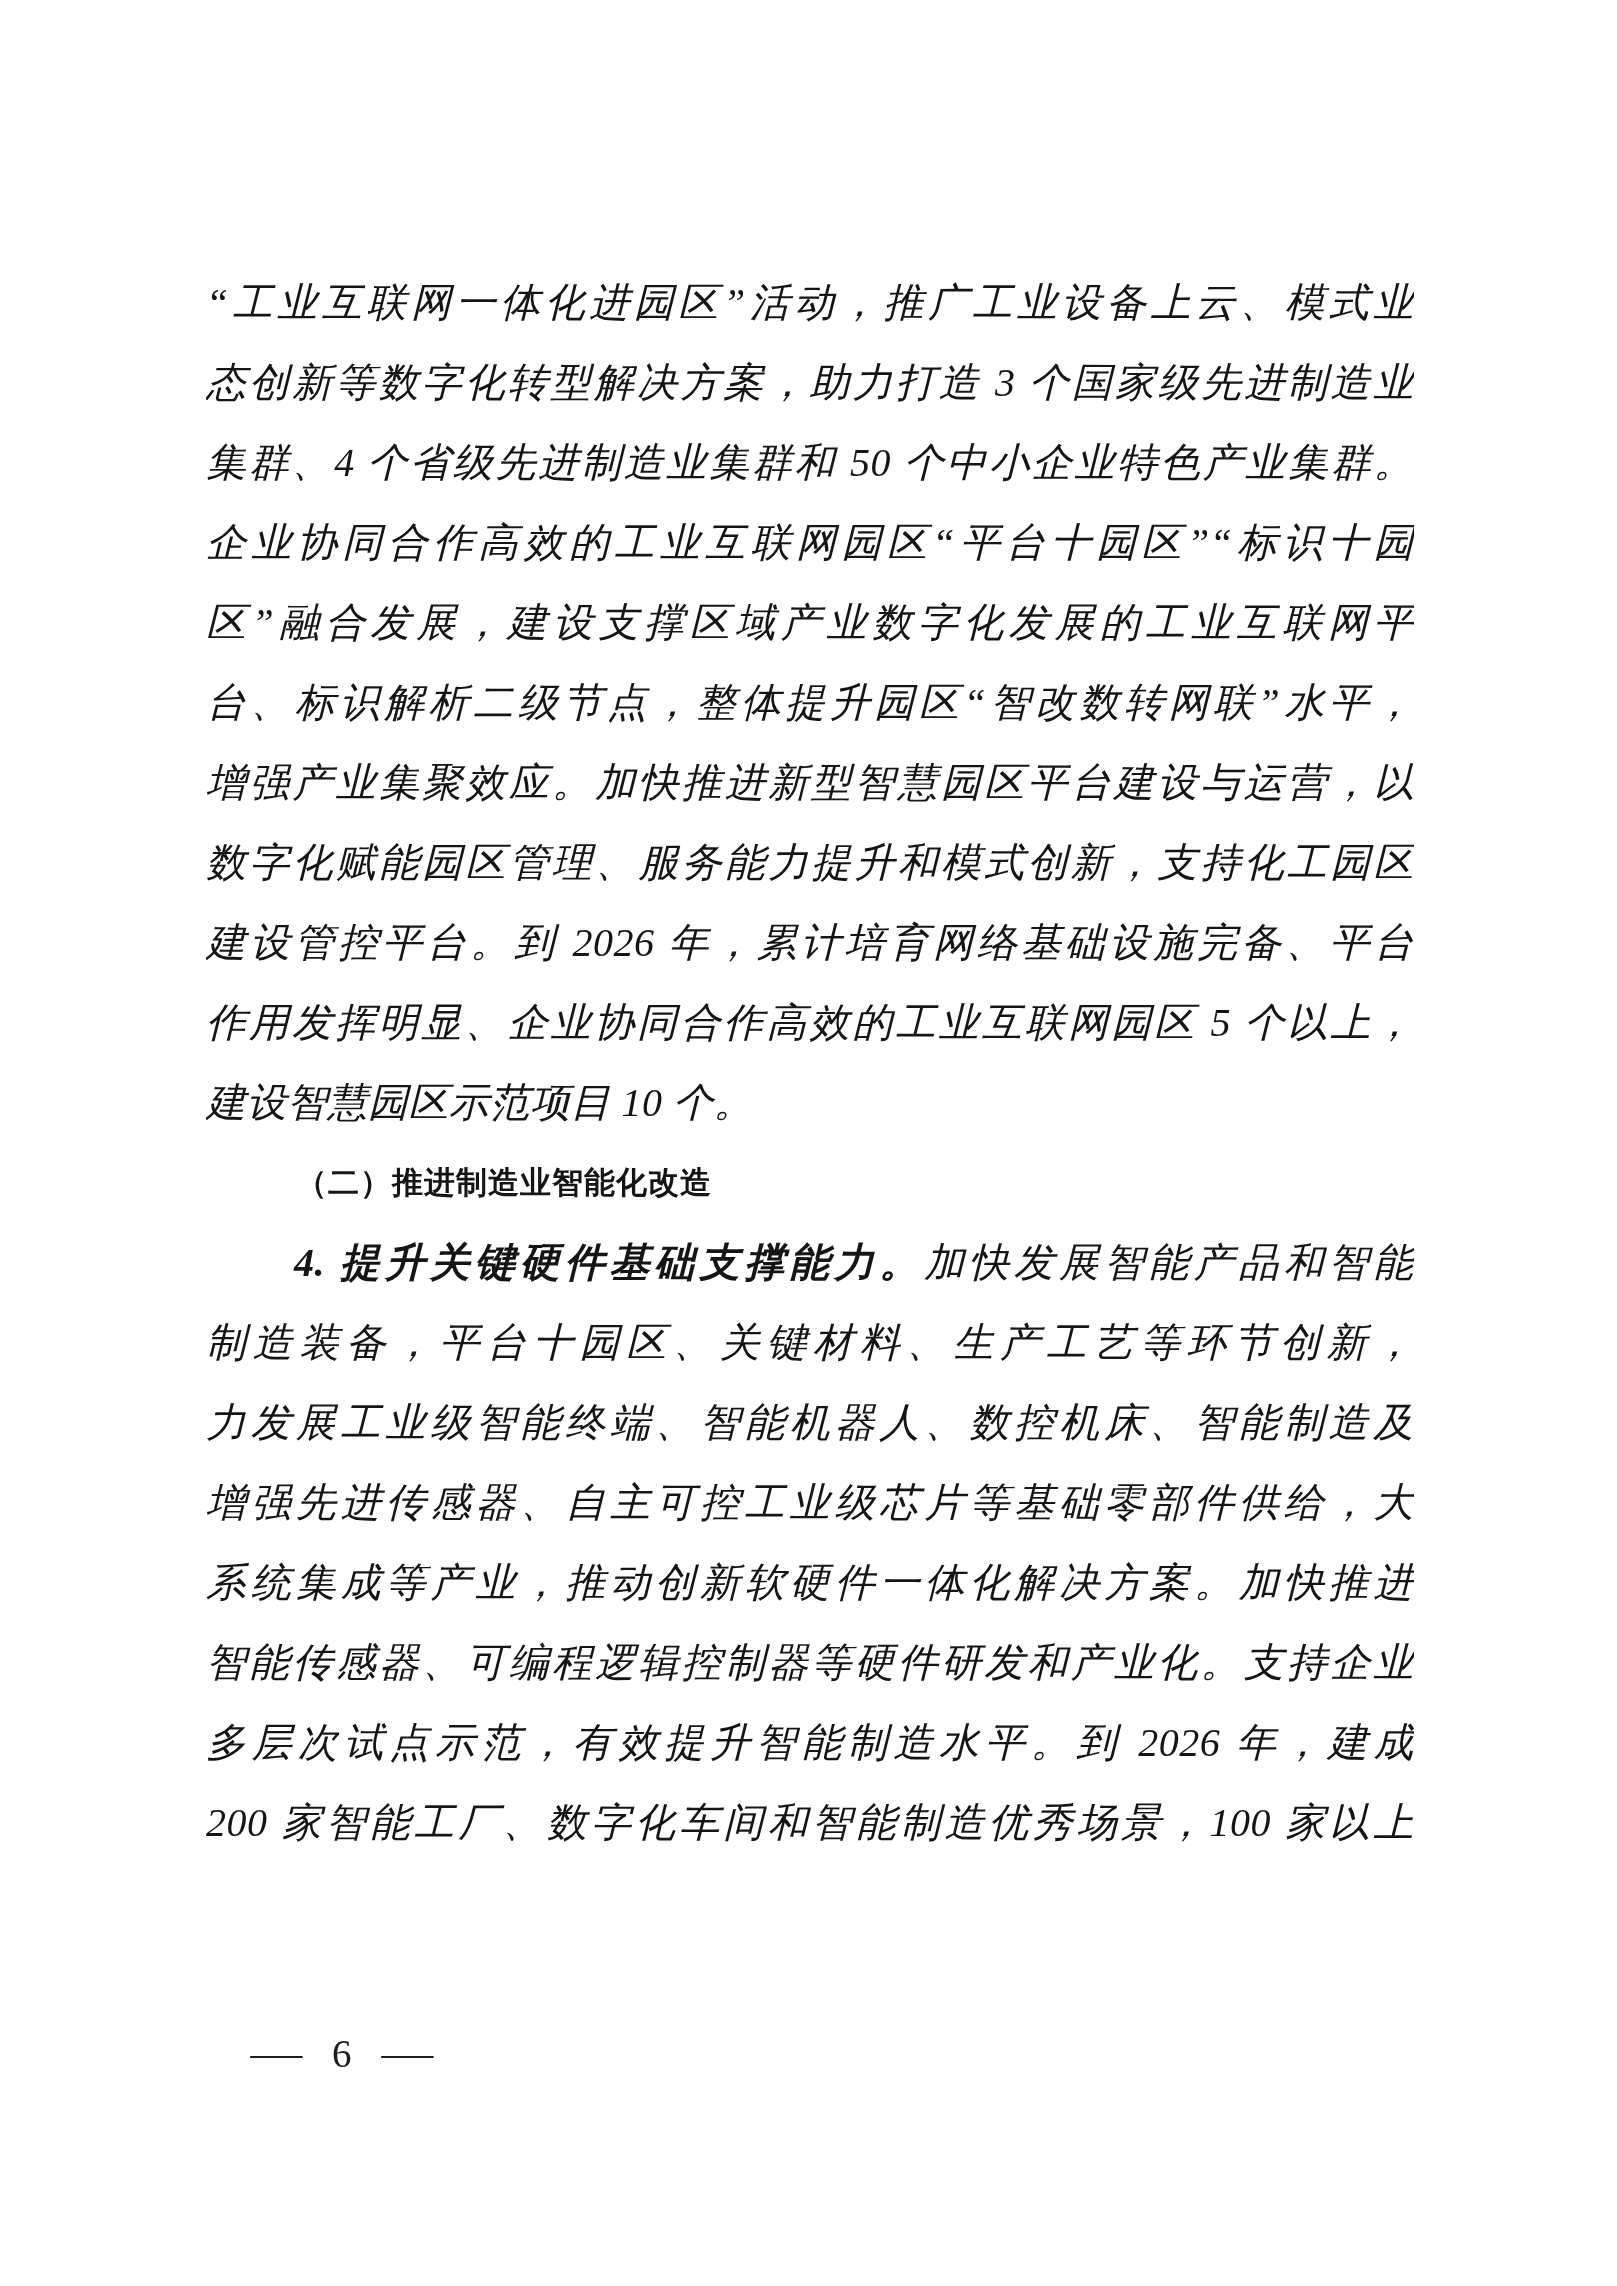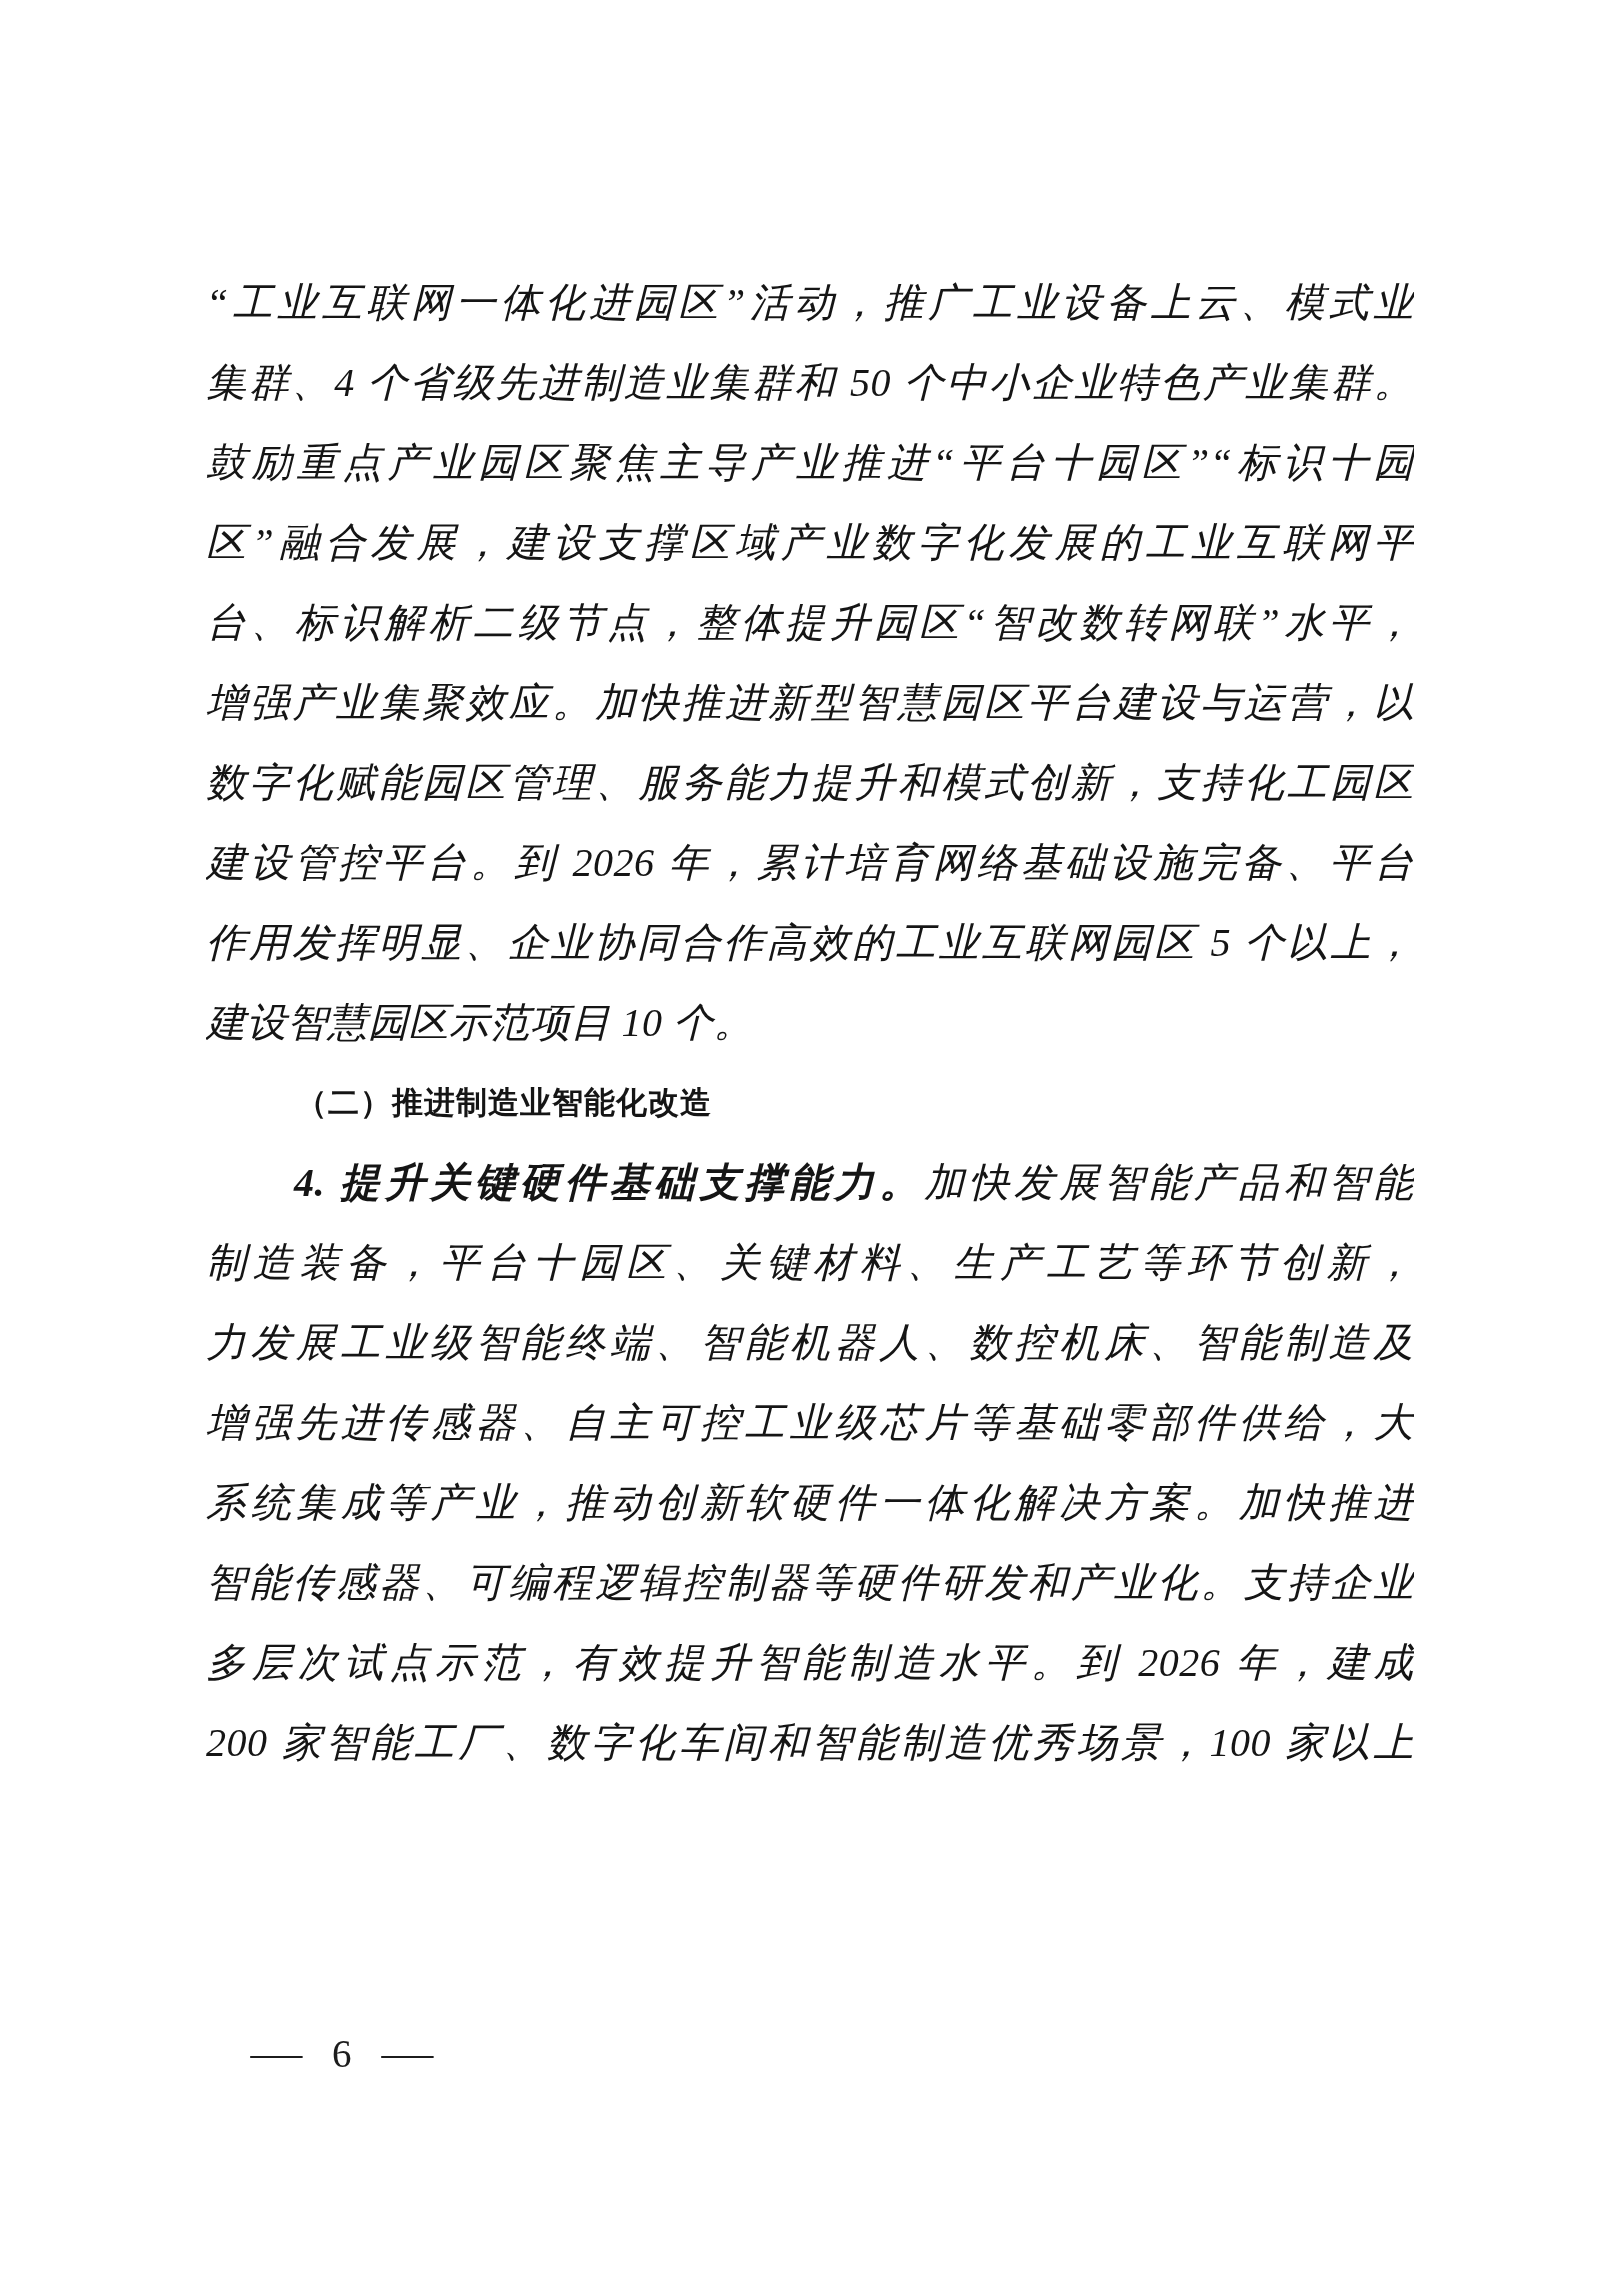--- a/index.html
+++ b/index.html
@@ -67,22 +67,23 @@
     display: inline-block;
   }
 </style>
 </head>
 <body>
 
 <main class="page-body">
 
   <section>
     <div class="line">“工业互联网一体化进园区”活动，推广工业设备上云、模式业</div>
+    <div class="line">态创新等数字化转型解决方案，助力打造 3 个国家级先进制造业</div>
     <div class="line">集群、4 个省级先进制造业集群和 50 个中小企业特色产业集群。</div>
-    <div class="line">鼓励重点产业园区聚焦主导产业推进“平台十园区”“标识十园</div>
+    <div class="line">企业协同合作高效的工业互联网园区“平台十园区”“标识十园</div>
     <div class="line">区”融合发展，建设支撑区域产业数字化发展的工业互联网平</div>
     <div class="line">台、标识解析二级节点，整体提升园区“智改数转网联”水平，</div>
     <div class="line">增强产业集聚效应。加快推进新型智慧园区平台建设与运营，以</div>
     <div class="line">数字化赋能园区管理、服务能力提升和模式创新，支持化工园区</div>
     <div class="line">建设管控平台。到 2026 年，累计培育网络基础设施完备、平台</div>
     <div class="line">作用发挥明显、企业协同合作高效的工业互联网园区 5 个以上，</div>
     <div class="line last-line">建设智慧园区示范项目 10 个。</div>
   </section>
 
   <h2 class="section-heading">（二）推进制造业智能化改造</h2>

